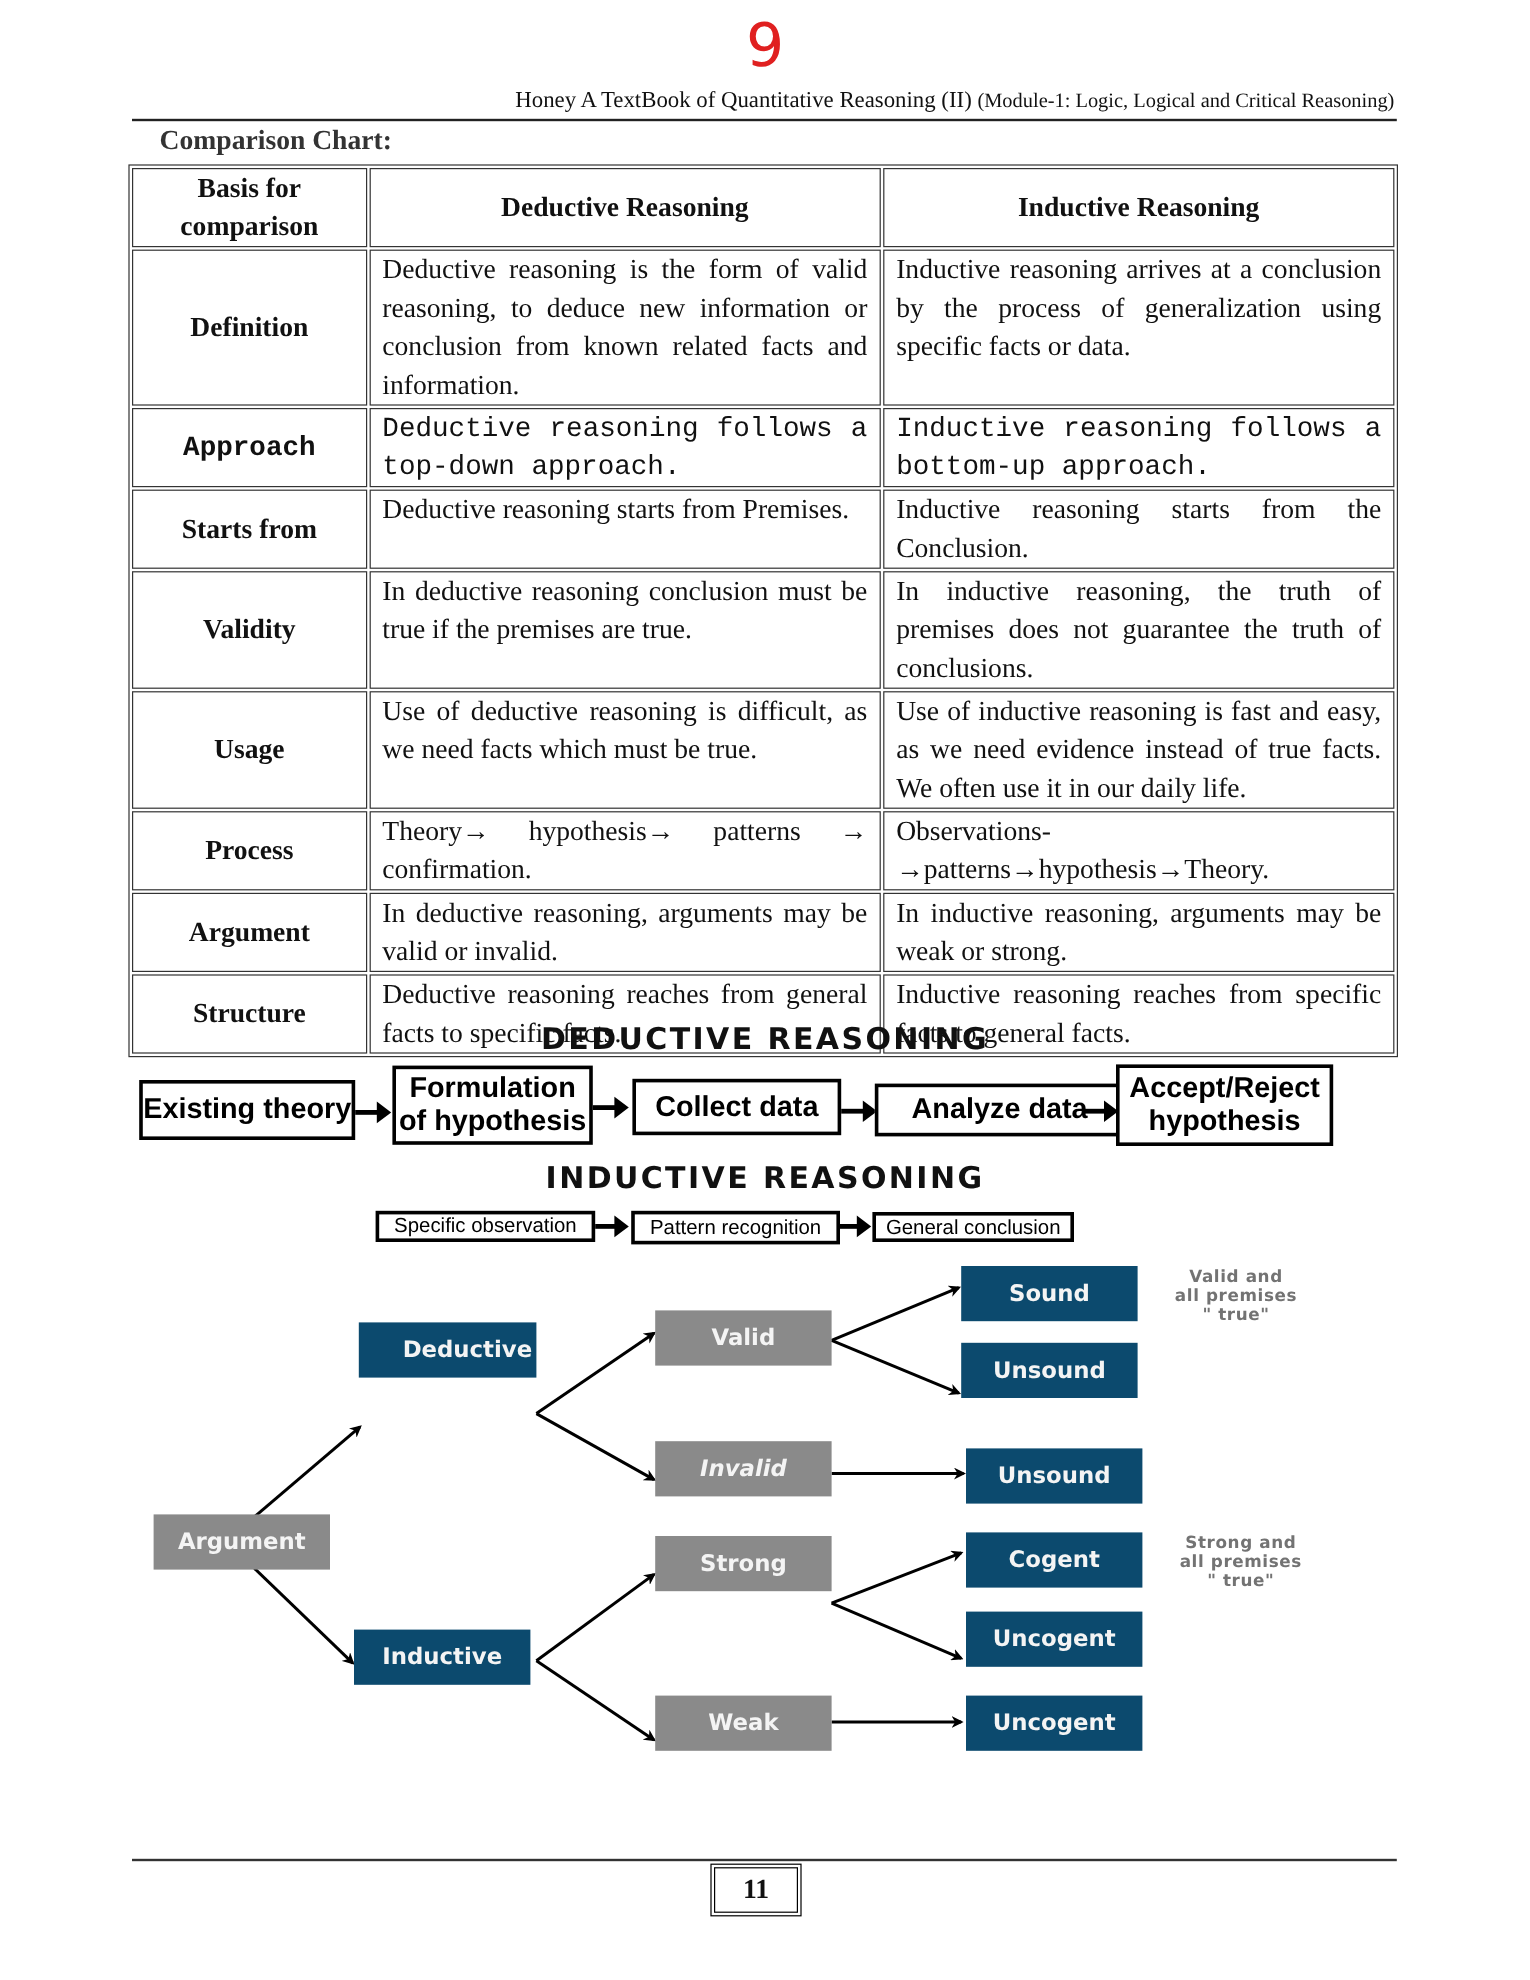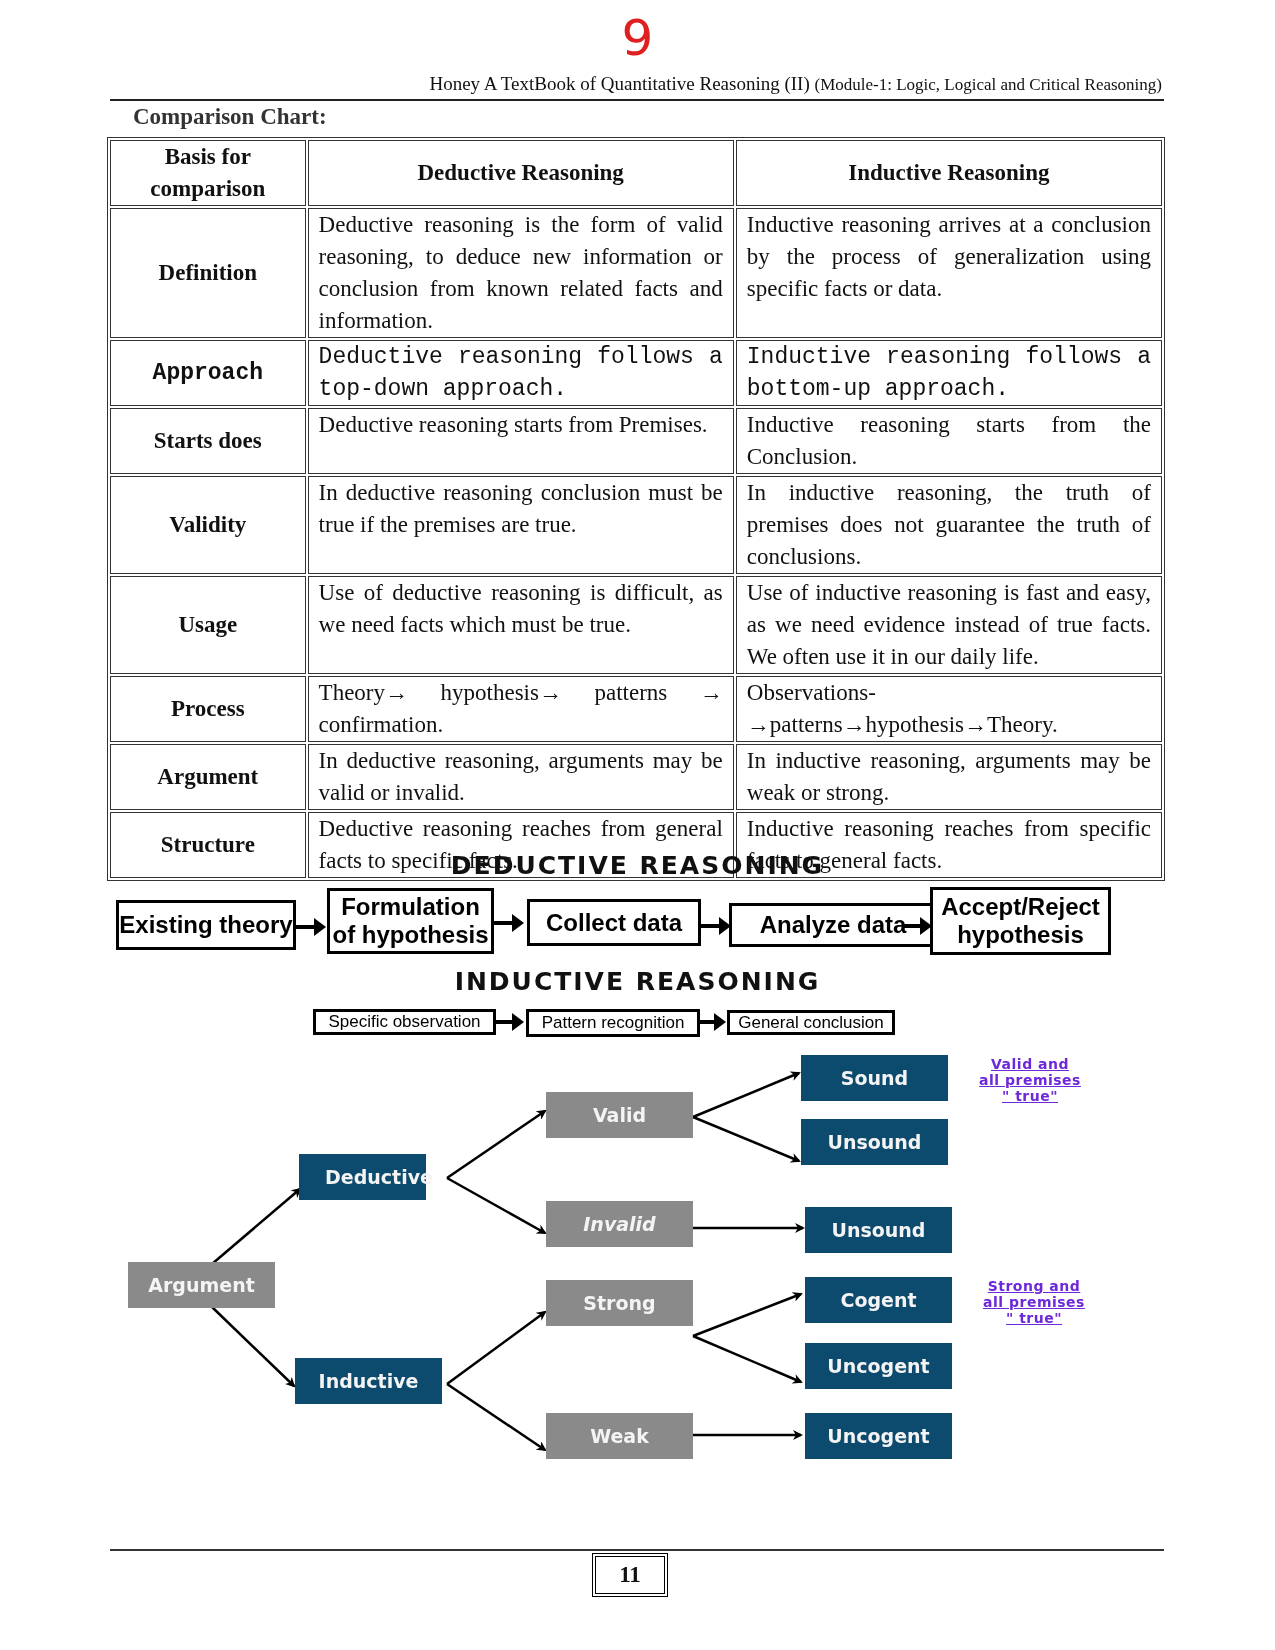--- a/index.html
+++ b/index.html
@@ -17,21 +17,21 @@
   .flow-title { position:absolute; left:0; width:1275px; text-align:center; font-family:"DejaVu Sans", sans-serif; font-weight:bold; font-size:25px; letter-spacing:2px; color:#111; }
   .fbox { position:absolute; border:3px solid #000; background:#fff; font-family:"Liberation Sans", sans-serif; font-weight:bold; display:flex; align-items:center; justify-content:center; text-align:center; box-sizing:border-box; color:#000; }
   .fbox.big { font-size:24px; line-height:28px; }
   .fbox.small { font-size:17px; line-height:20px; font-weight:normal; border-width:3px; }
   .arr { position:absolute; height:4px; background:#000; }
   .arr::after { content:""; position:absolute; right:-8px; top:-7px; border-left:12px solid #000; border-top:9px solid transparent; border-bottom:9px solid transparent; }
   svg.tree { position:absolute; left:0; top:0; width:1275px; height:1650px; }
   .node { position:absolute; display:flex; align-items:center; justify-content:center; font-family:"DejaVu Sans", sans-serif; font-weight:bold; font-size:19px; color:#f4f4f4; box-sizing:border-box; }
   .node.dark { background:#0c4a6e; }
   .node.grey { background:#8a8a8a; }
-  .note { position:absolute; font-family:"DejaVu Sans", sans-serif; font-weight:bold; font-size:14px; line-height:16px; text-align:center; color:#6d28d9; letter-spacing:0.5px;text-decoration:underline; }
+  .note { position:absolute; font-family:"DejaVu Sans", sans-serif; font-weight:bold; font-size:14px; line-height:16px; text-align:center; color:#737373; letter-spacing:0.5px; }
   .footer-rule { position:absolute; left:110px; width:1054px; top:1549px; height:2px; background:#333; }
   .page-box { position:absolute; left:592px; top:1553px; width:76px; height:44px; border:4px double #000; box-sizing:border-box; display:flex; align-items:center; justify-content:center; font-weight:bold; font-size:23px; }
 </style>
 </head>
 <body>
 
 <div class="page-num-top">9</div>
 <div class="running-header">
   <span>Honey A TextBook of Quantitative Reasoning (II)</span>
   <span class="small">(Module-1: Logic, Logical and Critical Reasoning)</span>
@@ -52,21 +52,21 @@
         <td class="basis">Definition</td>
         <td class="txt">Deductive reasoning is the form of valid reasoning, to deduce new information or conclusion from known related facts and information.</td>
         <td class="txt">Inductive reasoning arrives at a conclusion by the process of generalization using specific facts or data.</td>
       </tr>
       <tr style="height: 62px; font-family: Liberation Mono, monospace;">
         <td class="basis">Approach</td>
         <td class="txt">Deductive reasoning follows a top-down approach.</td>
         <td class="txt">Inductive reasoning follows a bottom-up approach.</td>
       </tr>
       <tr style="height: 62px;">
-        <td class="basis">Starts does</td>
+        <td class="basis">Starts from</td>
         <td class="txt">Deductive reasoning starts from Premises.</td>
         <td class="txt">Inductive reasoning starts from the Conclusion.</td>
       </tr>
       <tr style="height: 94px;">
         <td class="basis">Validity</td>
         <td class="txt">In deductive reasoning conclusion must be true if the premises are true.</td>
         <td class="txt">In inductive reasoning, the truth of premises does not guarantee the truth of conclusions.</td>
       </tr>
       <tr style="height: 94px;">
         <td class="basis">Usage</td>
@@ -125,21 +125,21 @@
     <line x1="693" y1="1228" x2="803" y2="1228" marker-end="url(#ah)"></line>
     <line x1="447" y1="1384" x2="545" y2="1312" marker-end="url(#ah)"></line>
     <line x1="447" y1="1384" x2="545" y2="1450" marker-end="url(#ah)"></line>
     <line x1="693" y1="1336" x2="801" y2="1294" marker-end="url(#ah)"></line>
     <line x1="693" y1="1336" x2="801" y2="1382" marker-end="url(#ah)"></line>
     <line x1="693" y1="1435" x2="801" y2="1435" marker-end="url(#ah)"></line>
   </g>
 </svg>
 
 <div class="node grey" style="left:128px; top:1262px; width:147px; height:46px;">Argument</div>
-<div class="node dark" style="left:299px; top:1154px; width:127px; height:46px;padding-left:33px;">Deductive</div>
+<div class="node dark" style="left:299px; top:1102px; width:148px; height:46px;padding-left:33px;">Deductive</div>
 <div class="node dark" style="left:295px; top:1358px; width:147px; height:46px;">Inductive</div>
 <div class="node grey" style="left:546px; top:1092px; width:147px; height:46px;">Valid</div>
 <div class="node grey" style="left:546px; top:1201px; width:147px; height:46px;font-style:italic;">Invalid</div>
 <div class="node grey" style="left:546px; top:1280px; width:147px; height:46px;">Strong</div>
 <div class="node grey" style="left:546px; top:1413px; width:147px; height:46px;">Weak</div>
 <div class="node dark" style="left:801px; top:1055px; width:147px; height:46px;">Sound</div>
 <div class="node dark" style="left:801px; top:1119px; width:147px; height:46px;">Unsound</div>
 <div class="node dark" style="left:805px; top:1207px; width:147px; height:46px;">Unsound</div>
 <div class="node dark" style="left:805px; top:1277px; width:147px; height:46px;">Cogent</div>
 <div class="node dark" style="left:805px; top:1343px; width:147px; height:46px;">Uncogent</div>

